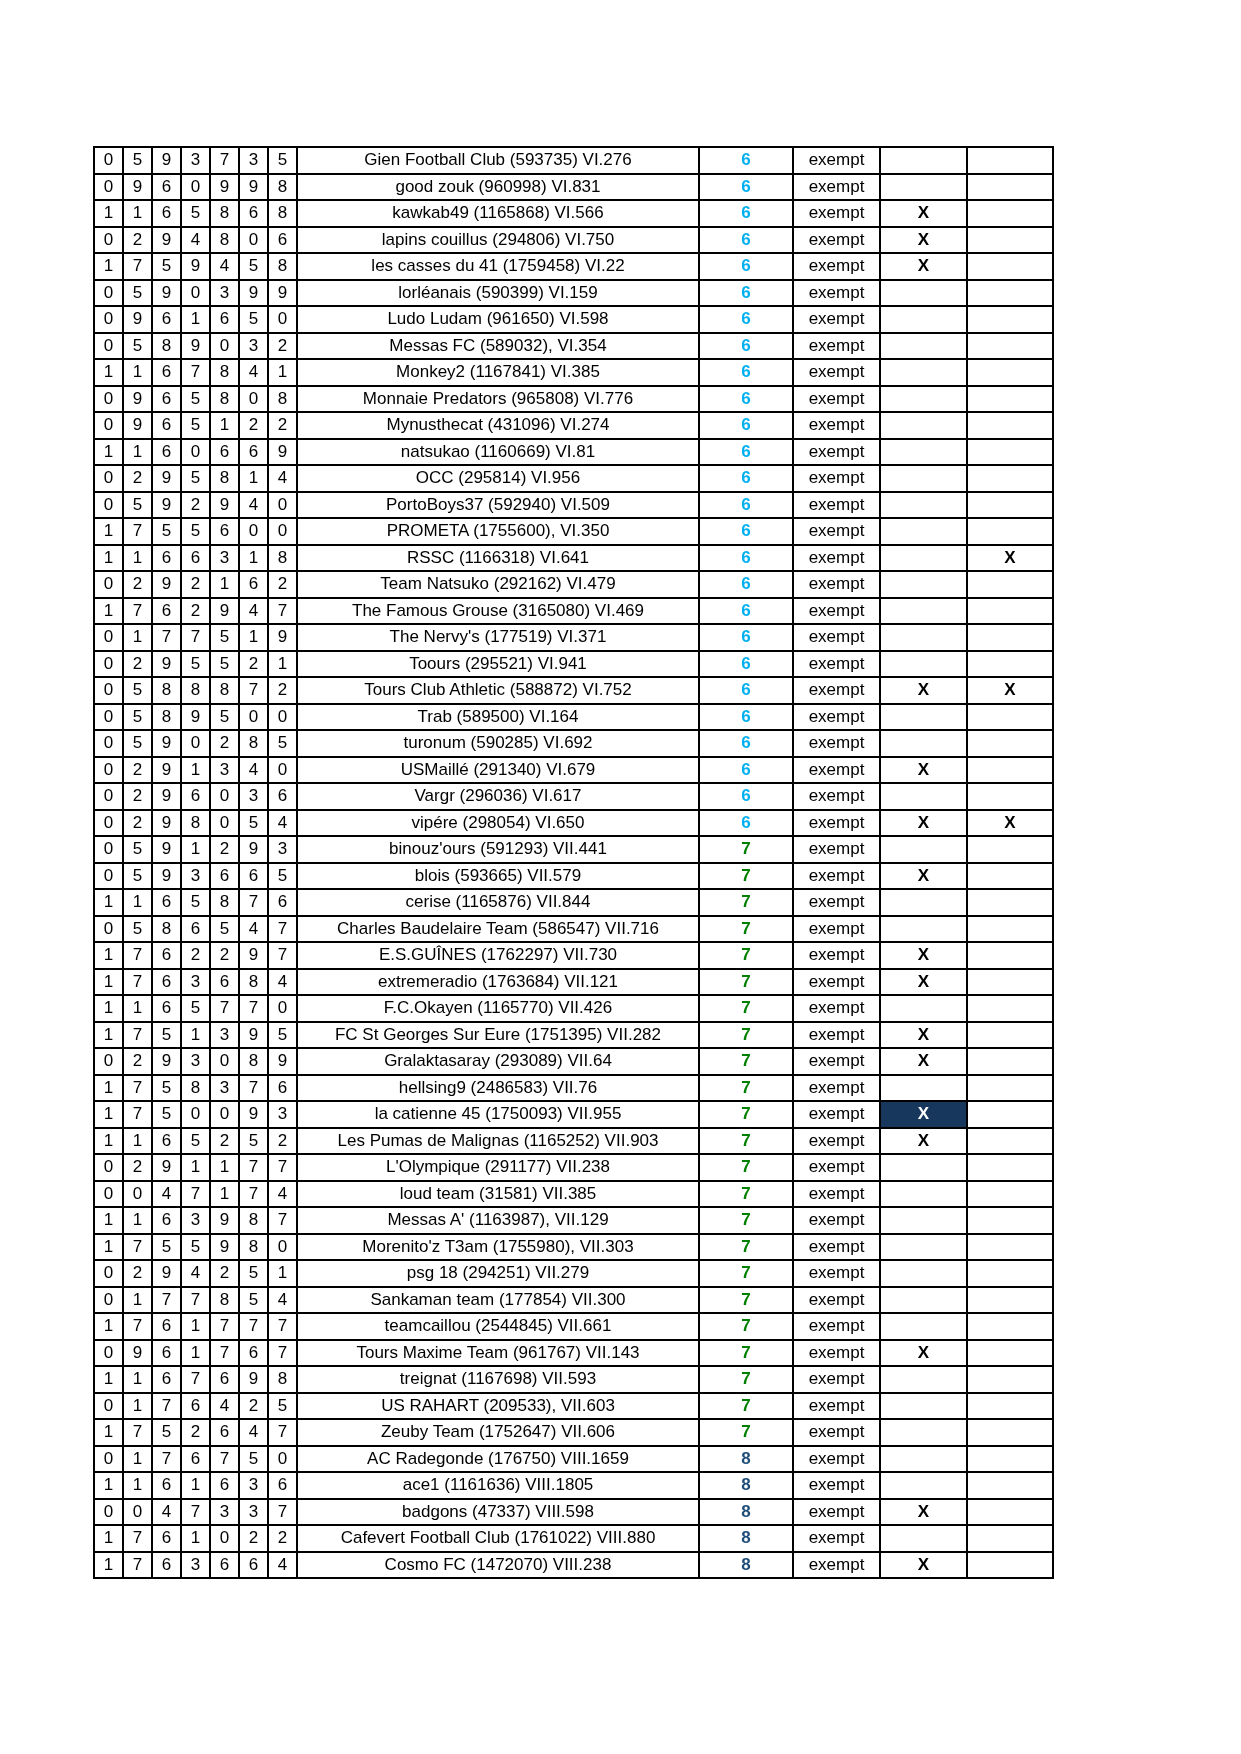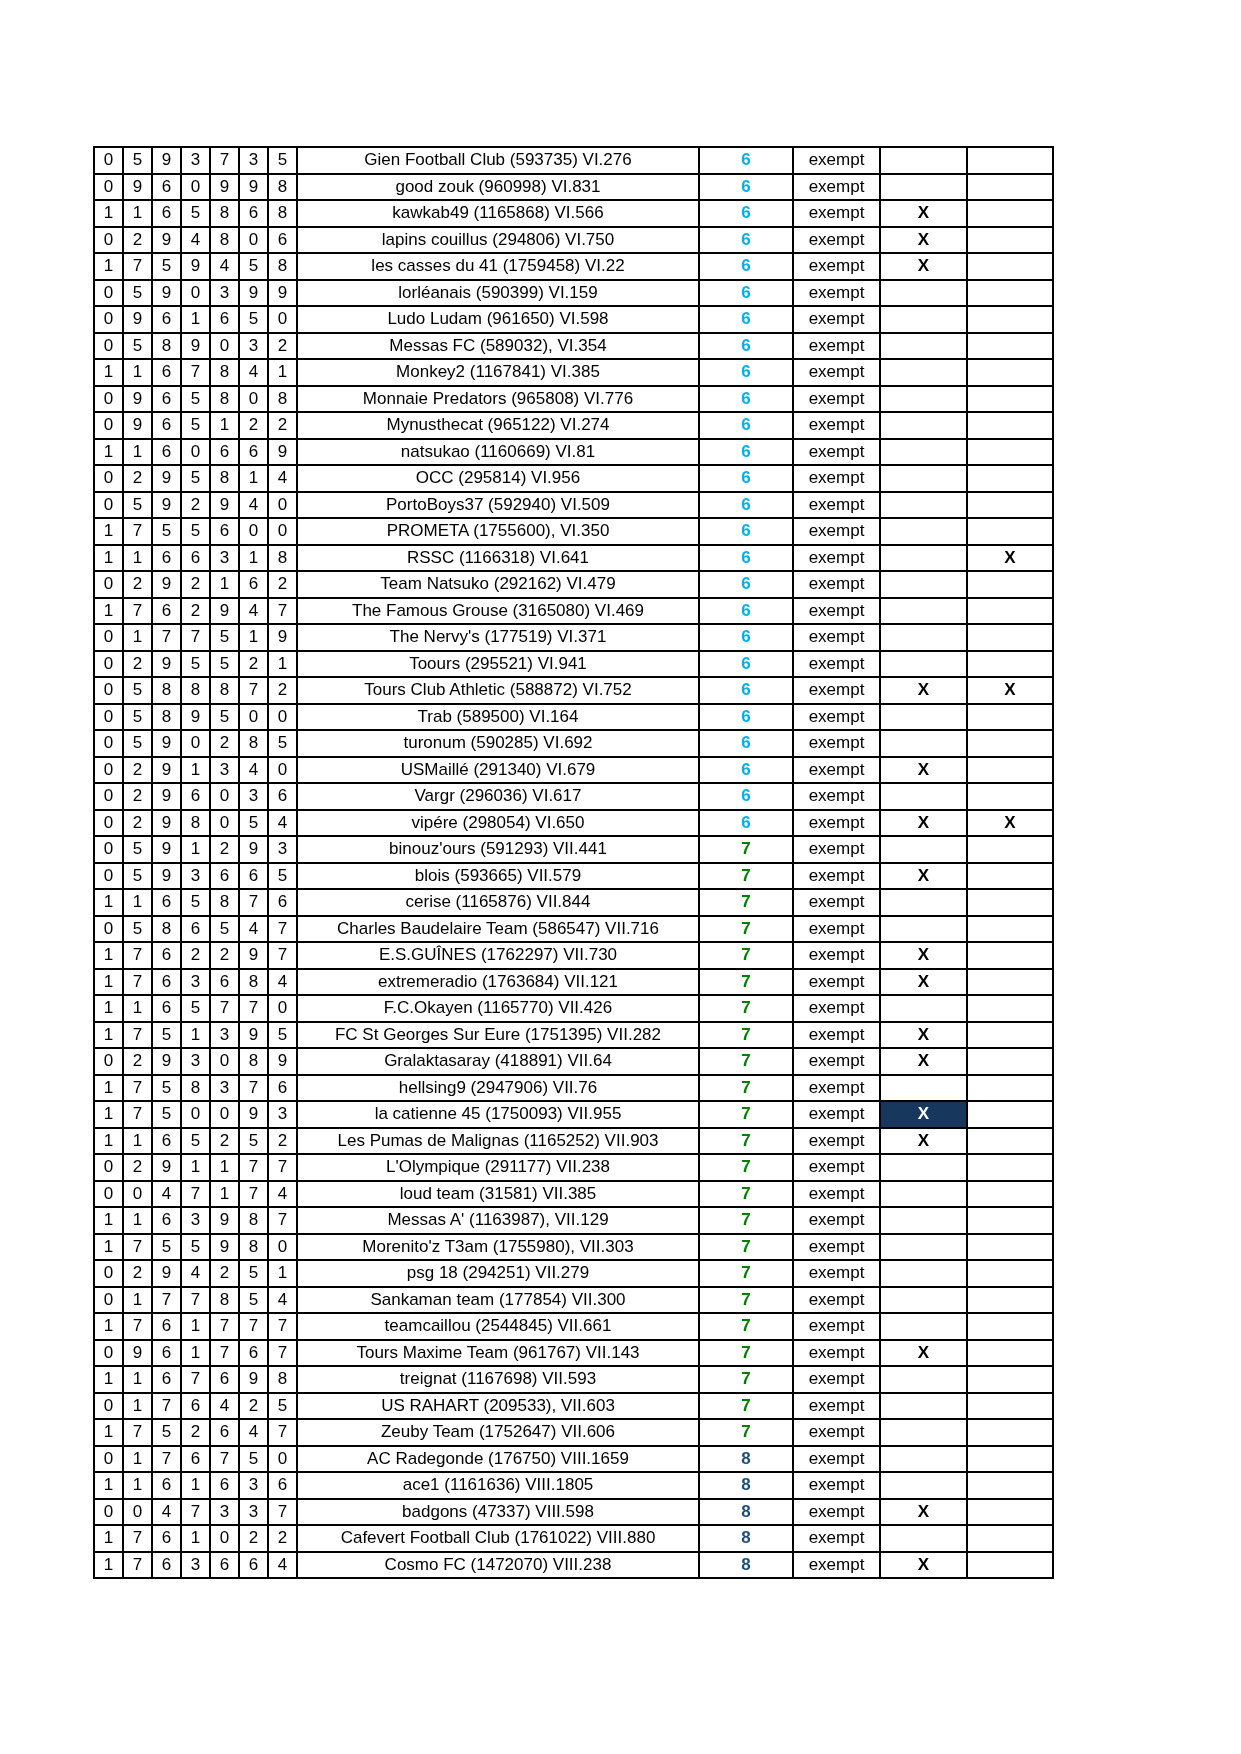--- a/index.html
+++ b/index.html
@@ -192,21 +192,21 @@
     <td class="mark"></td>
   </tr>
         <tr>
     <td class="digit">0</td>
     <td class="digit">9</td>
     <td class="digit">6</td>
     <td class="digit">5</td>
     <td class="digit">1</td>
     <td class="digit">2</td>
     <td class="digit">2</td>
-    <td class="name">Mynusthecat (965122) VI.274</td>
+    <td class="name">Mynusthecat (431096) VI.274</td>
     <td class="lvl" style="color: rgb(0, 176, 240);">6</td>
     <td class="status">exempt</td>
     <td class="mark"></td>
     <td class="mark"></td>
   </tr>
         <tr>
     <td class="digit">1</td>
     <td class="digit">1</td>
     <td class="digit">6</td>
     <td class="digit">0</td>
@@ -528,35 +528,35 @@
     <td class="mark"></td>
   </tr>
         <tr>
     <td class="digit">0</td>
     <td class="digit">2</td>
     <td class="digit">9</td>
     <td class="digit">3</td>
     <td class="digit">0</td>
     <td class="digit">8</td>
     <td class="digit">9</td>
-    <td class="name">Gralaktasaray (418891) VII.64</td>
-    <td class="lvl" style="color: rgb(0, 128, 0);">7</td>
-    <td class="status">exempt</td>
-    <td class="mark">X</td>
-    <td class="mark"></td>
-  </tr>
-        <tr>
-    <td class="digit">1</td>
-    <td class="digit">7</td>
-    <td class="digit">5</td>
-    <td class="digit">8</td>
-    <td class="digit">3</td>
-    <td class="digit">7</td>
-    <td class="digit">6</td>
-    <td class="name">hellsing9 (2947906) VII.76</td>
+    <td class="name">Gralaktasaray (293089) VII.64</td>
+    <td class="lvl" style="color: rgb(0, 128, 0);">7</td>
+    <td class="status">exempt</td>
+    <td class="mark">X</td>
+    <td class="mark"></td>
+  </tr>
+        <tr>
+    <td class="digit">1</td>
+    <td class="digit">7</td>
+    <td class="digit">5</td>
+    <td class="digit">8</td>
+    <td class="digit">3</td>
+    <td class="digit">7</td>
+    <td class="digit">6</td>
+    <td class="name">hellsing9 (2486583) VII.76</td>
     <td class="lvl" style="color: rgb(0, 128, 0);">7</td>
     <td class="status">exempt</td>
     <td class="mark"></td>
     <td class="mark"></td>
   </tr>
         <tr>
     <td class="digit">1</td>
     <td class="digit">7</td>
     <td class="digit">5</td>
     <td class="digit">0</td>

